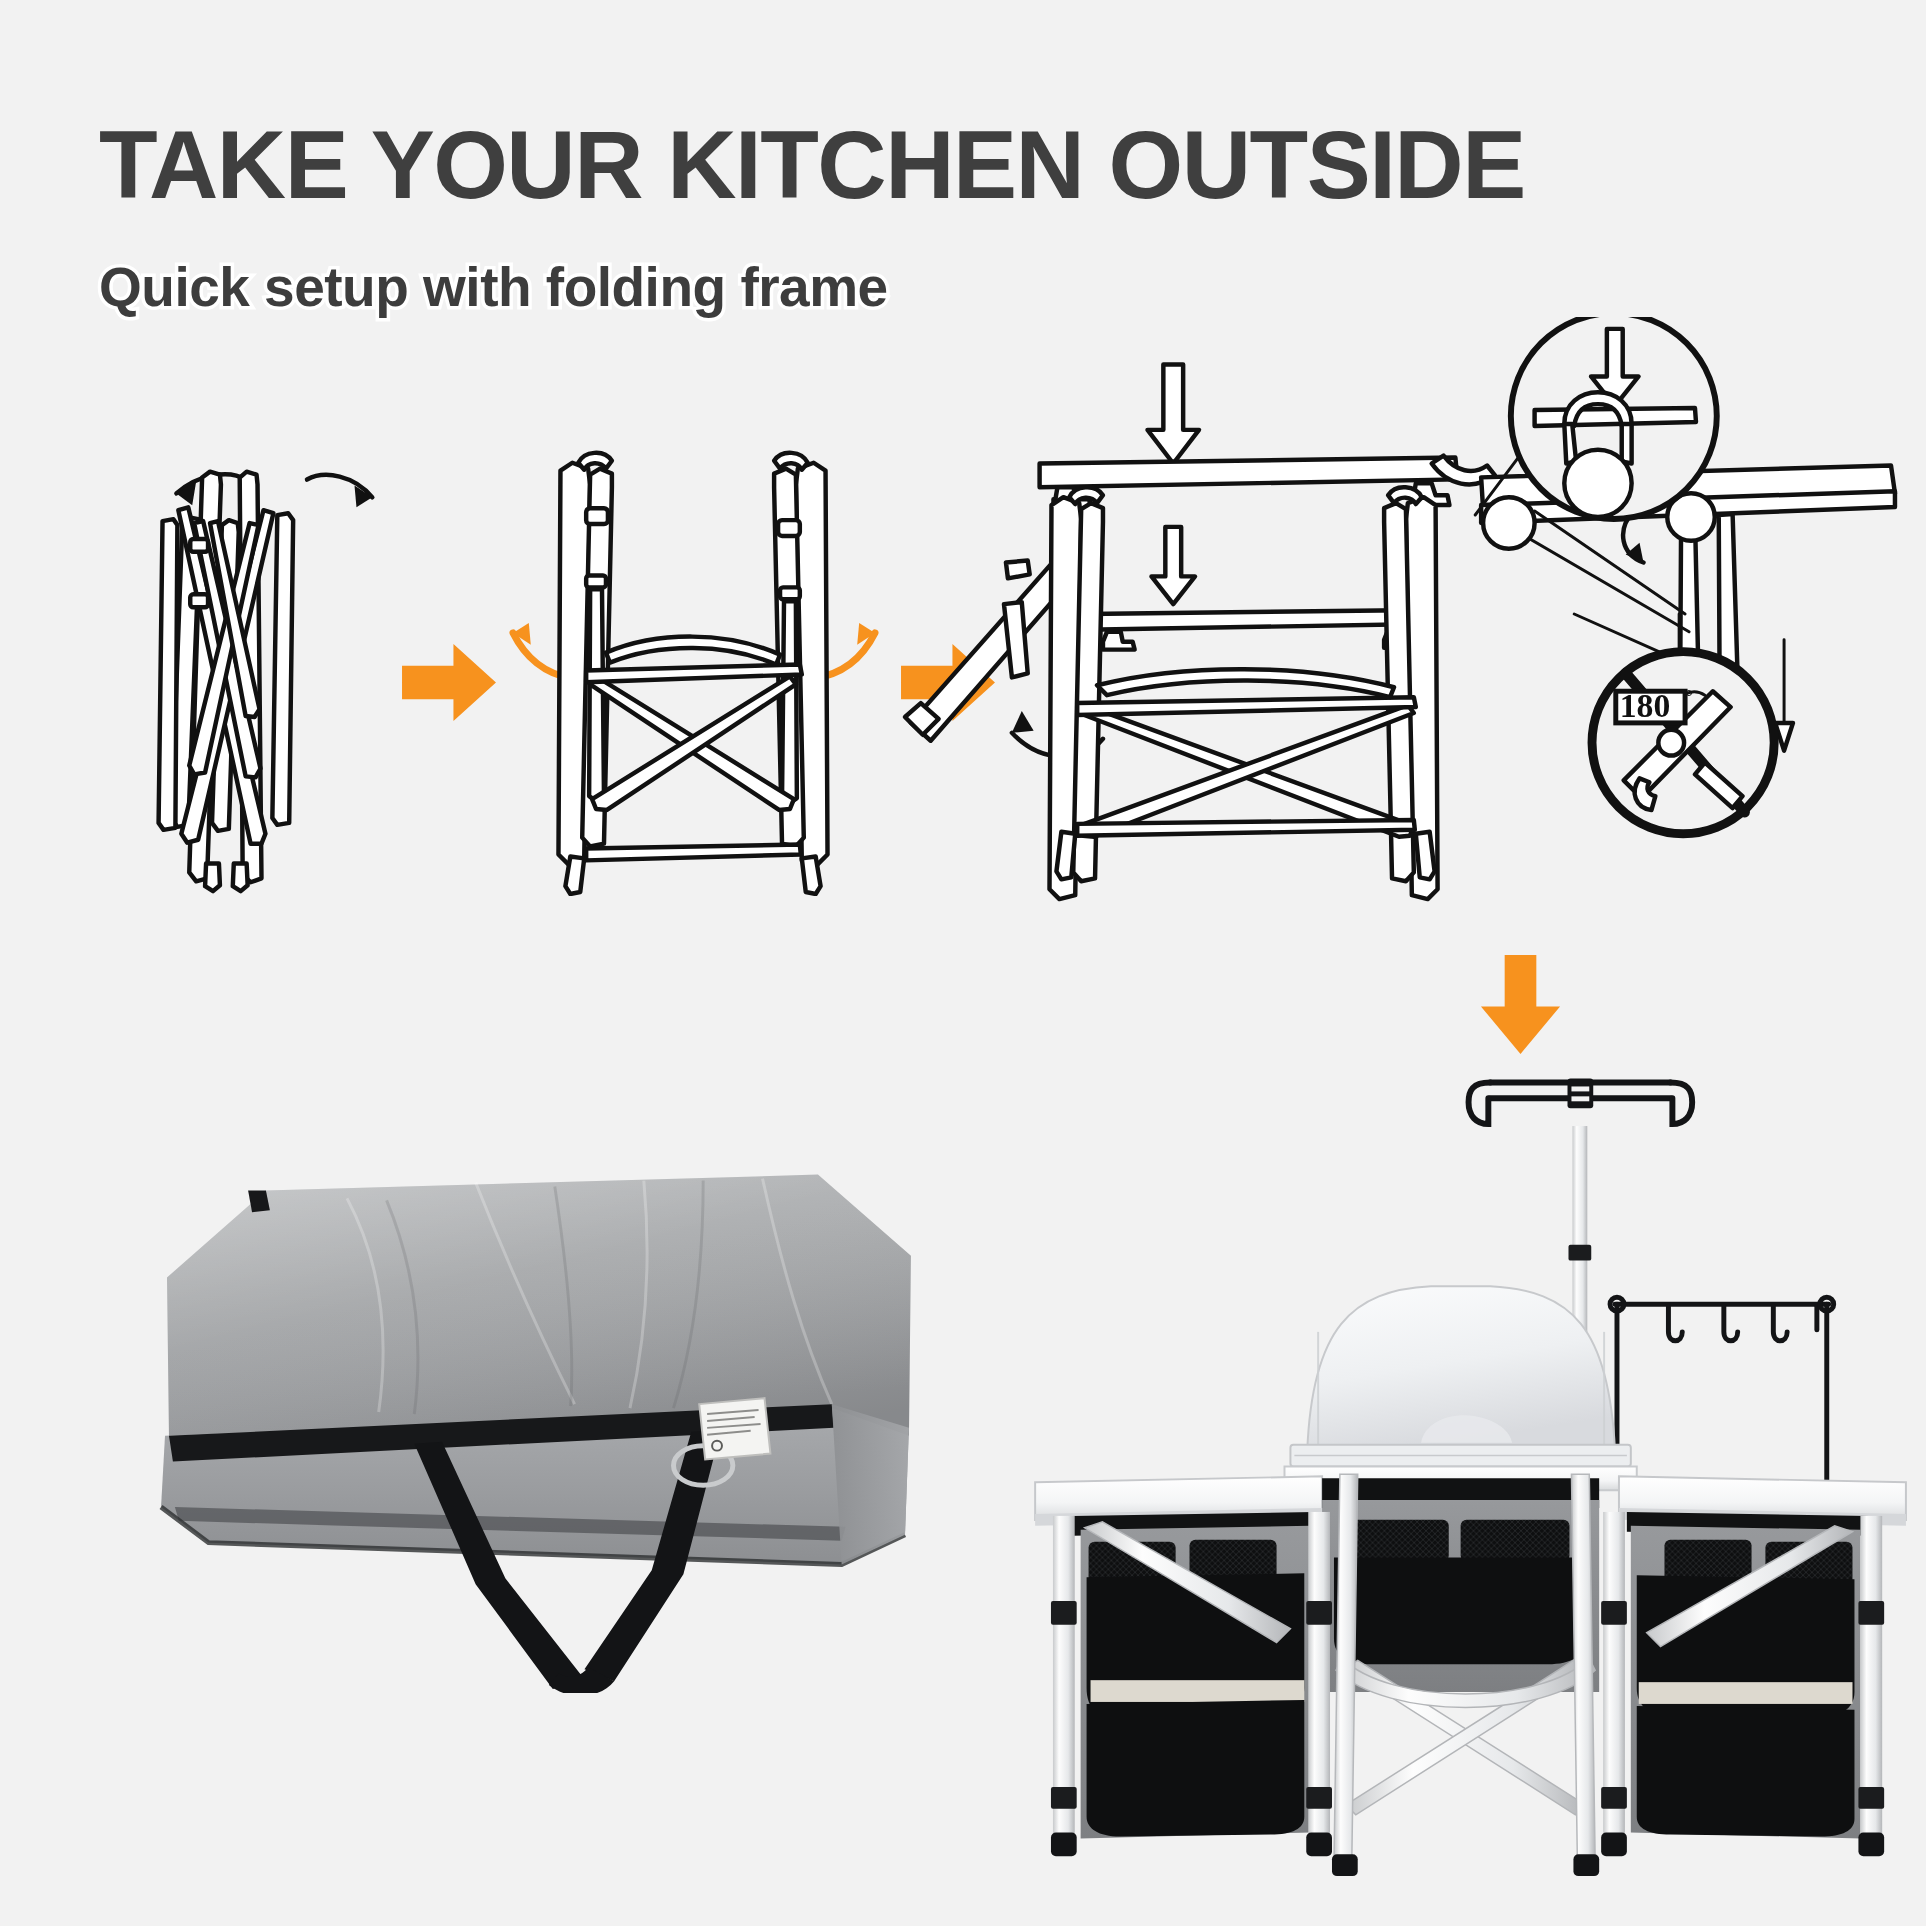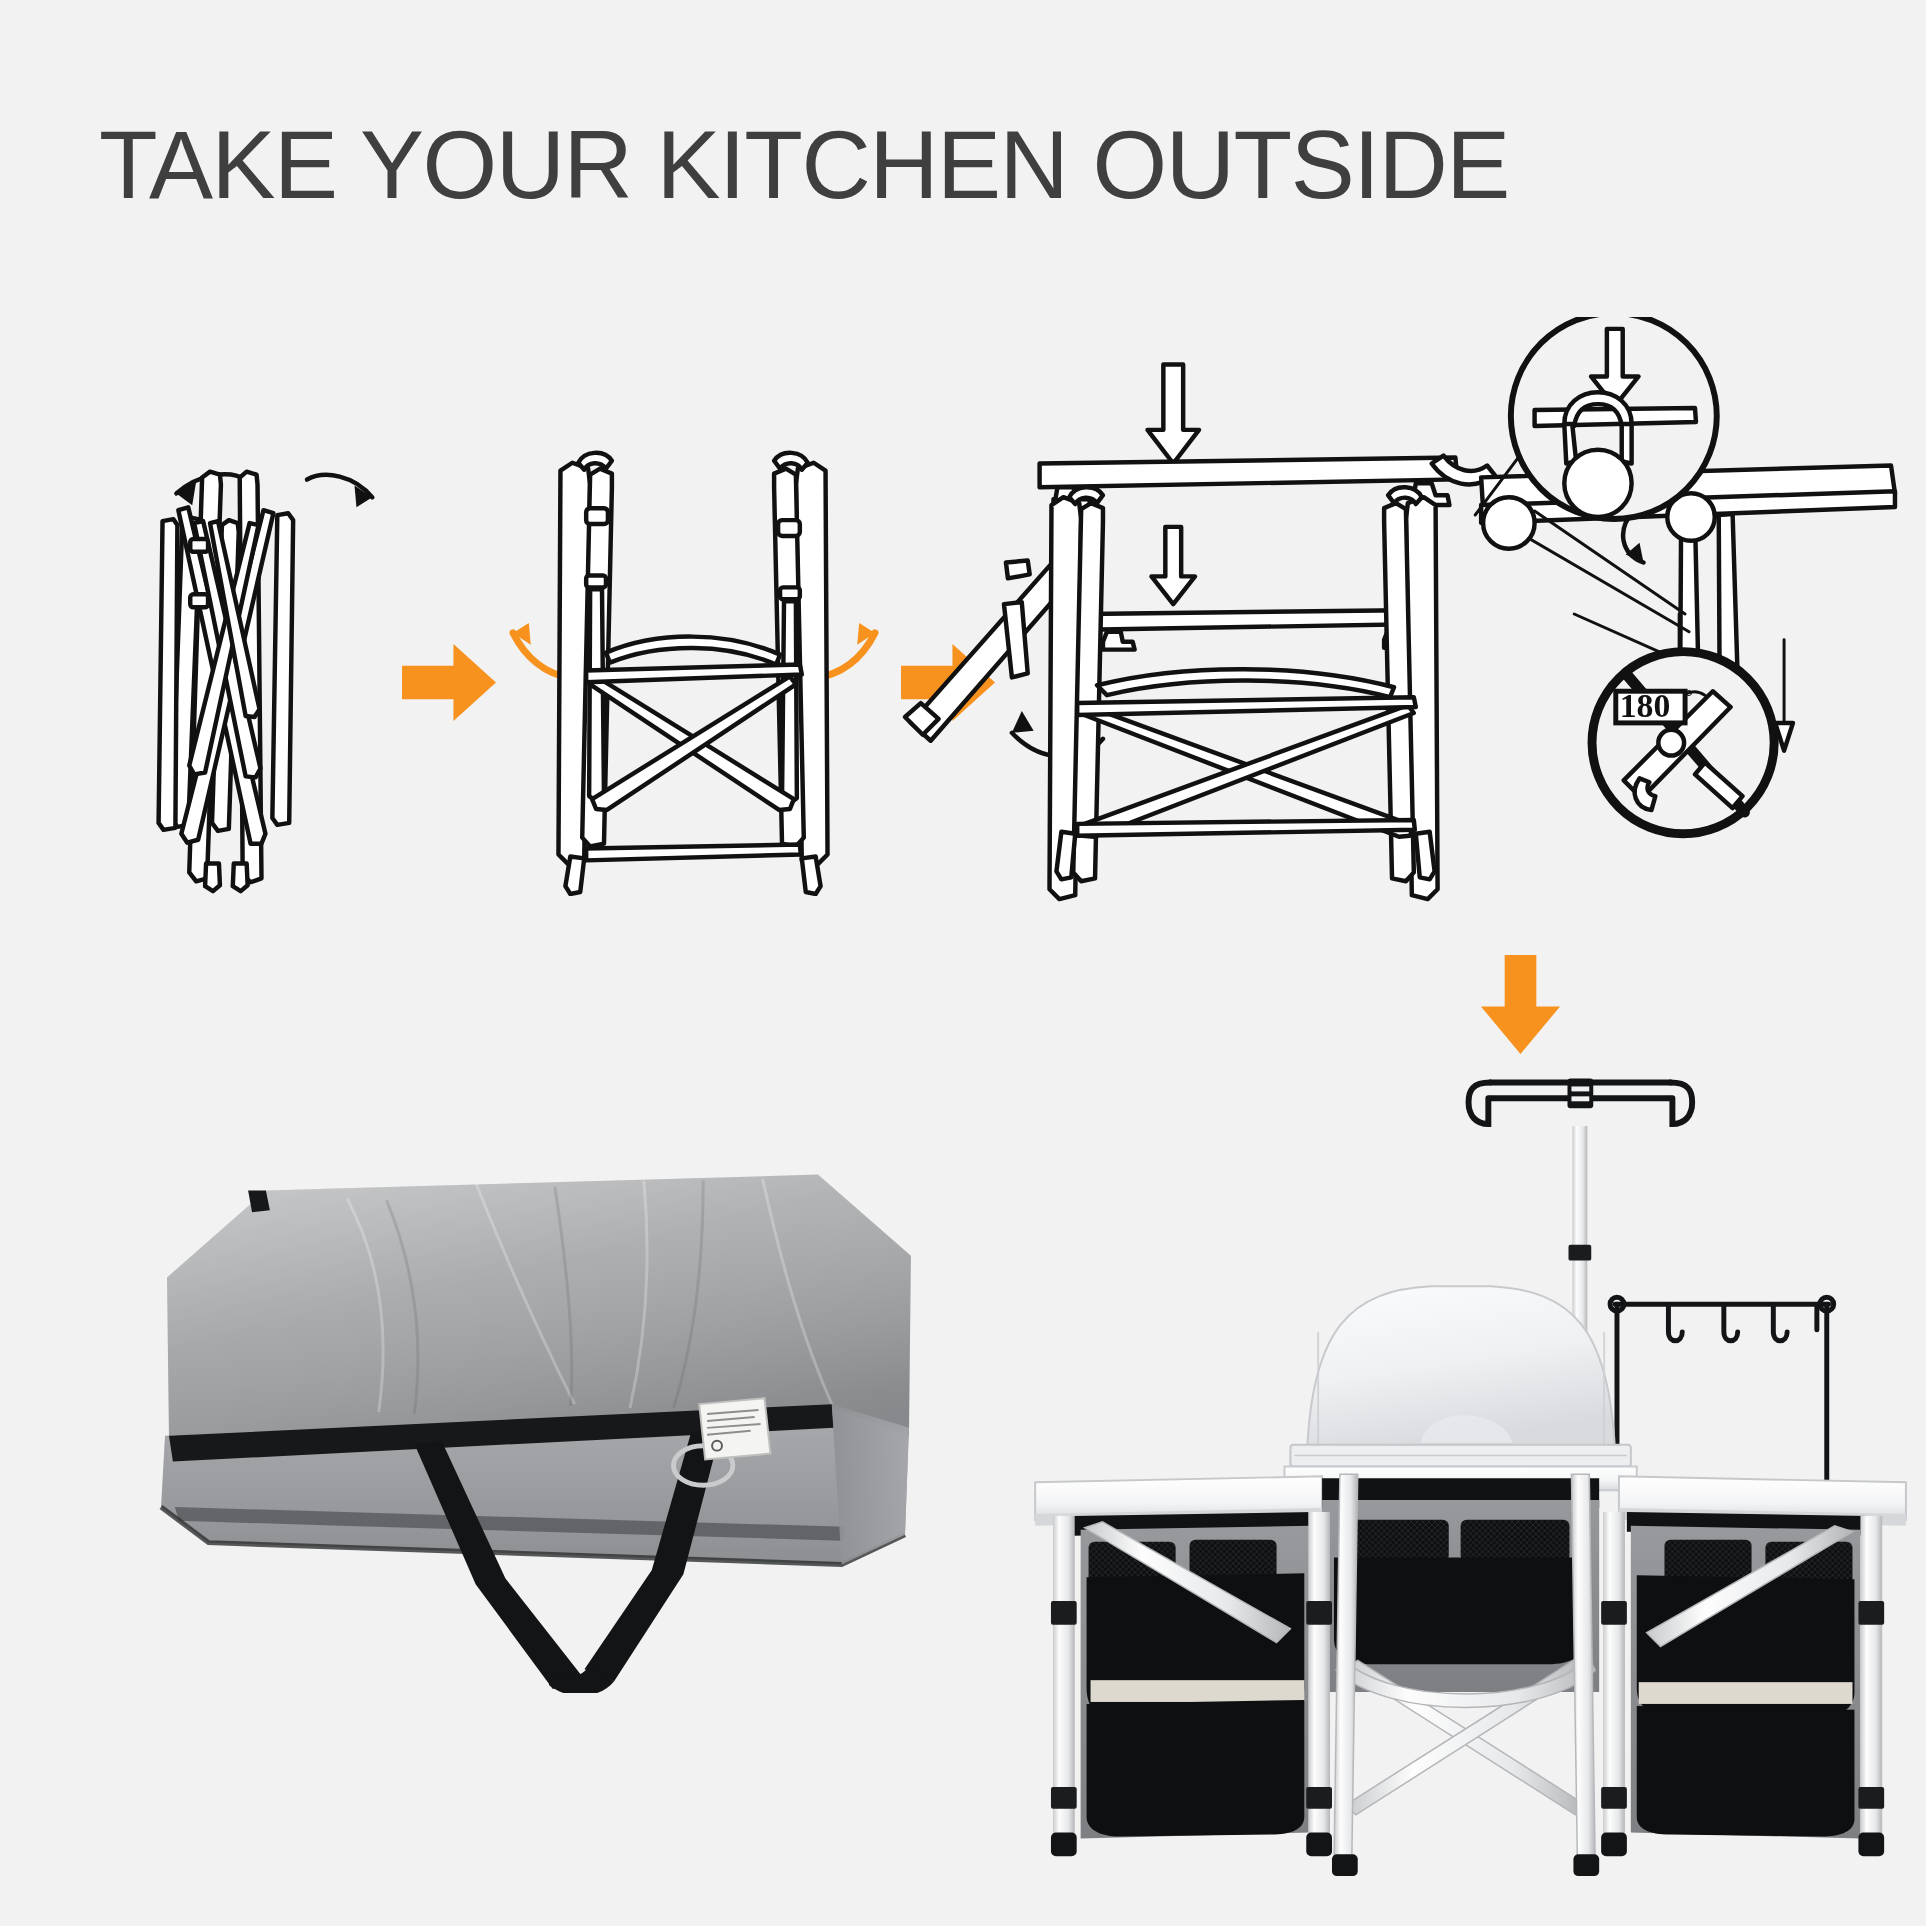--- a/index.html
+++ b/index.html
@@ -8,21 +8,21 @@
     background:#f2f2f2;
     font-family:"Liberation Sans", sans-serif;
     position:relative;
     overflow:hidden;
   }
   .stage { position:absolute; inset:0; }
 
   
   #headline {
     position:absolute; left:99px; top:117px;
-    font-size:96px; font-weight:normal; letter-spacing:-1.5px;
+    font-size:96px; font-weight:bold; letter-spacing:-1.5px;
     color:#3f3f3f; line-height:1.0; white-space:nowrap;
   }
   #subhead {
     position:absolute; left:99px; top:255px;
     font-size:55px; font-weight:bold; letter-spacing:-0.5px;
     color:#3d3d3d; white-space:nowrap;
     -webkit-text-stroke:7px #ffffff;
     paint-order:stroke fill;
   }
   #bagcaption {
@@ -42,20 +42,21 @@
   .orangearrow { fill:#f7921e; }
   .curvearrow { fill:none; stroke:#111; stroke-width:4.5; stroke-linecap:round; }
   .curvearrow-o { fill:none; stroke:#f7921e; stroke-width:7; stroke-linecap:round; }
 </style>
 </head>
 <body>
 
 <div class="stage">
 
   <div id="headline">TAKE YOUR KITCHEN OUTSIDE</div>
+  <div id="subhead">Quick setup with folding frame</div>
 
   <div class="abs" style="left:119px; top:436px;">
     <svg width="376" height="475" viewBox="0 0 380 480">
 
       <g>
         <path class="curvearrow" d="M58 58 C80 38 112 34 128 44"></path>
         <path d="M58 58 L78 46 L74 70 Z" fill="#111"></path>
       </g>
       <g>
         <path class="curvearrow" d="M190 44 C208 34 238 40 256 62"></path>

